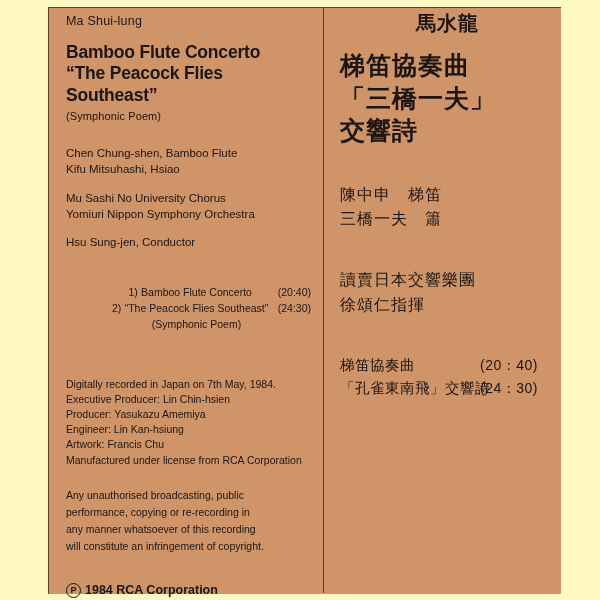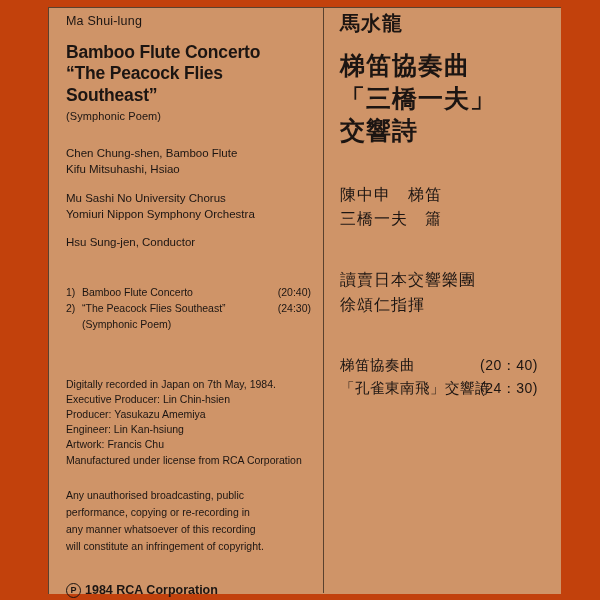--- a/index.html
+++ b/index.html
@@ -11,21 +11,21 @@
     height: 600px;
     background: #c9926a;
     font-family: "Liberation Sans", sans-serif;
     overflow: hidden;
   }
   .sleeve {
     position: absolute;
     left: 0; top: 0;
     width: 600px;
     height: 600px;
-    background: #c2410c;
+    background: #fef9c3;
   }
   .panel {
     position: absolute;
     left: 48px;
     top: 7px;
     width: 512px;
     height: 586px;
     background: #cf9468;
     border-left: 1px solid #5a412e;
     border-top: 1px solid #5a412e;
@@ -69,20 +69,21 @@
     font-size: 11.5px;
     line-height: 1.38;
   }
   .block-gap {
     margin-top: 13px;
   }
   .tracklist {
     margin-top: 34px;
     font-size: 10.5px;
     line-height: 1.5;
+    text-align: center;
   }
   .track-row {
     position: relative;
     width: 245px;
   }
   .track-num {
     display: inline-block;
     width: 16px;
   }
   .track-dur {
@@ -129,20 +130,21 @@
     left: 340px;
     top: 10px;
     width: 215px;
     color: #1c1512;
   }
   .composer-zh {
     font-size: 20px;
     font-weight: bold;
     letter-spacing: 1px;
     margin: 0 0 12px 0;
+    text-align: center;
   }
   .title-zh {
     font-size: 25px;
     font-weight: bold;
     line-height: 1.3;
     letter-spacing: 1px;
     margin: 0;
   }
   .performers-zh {
     margin-top: 36px;

